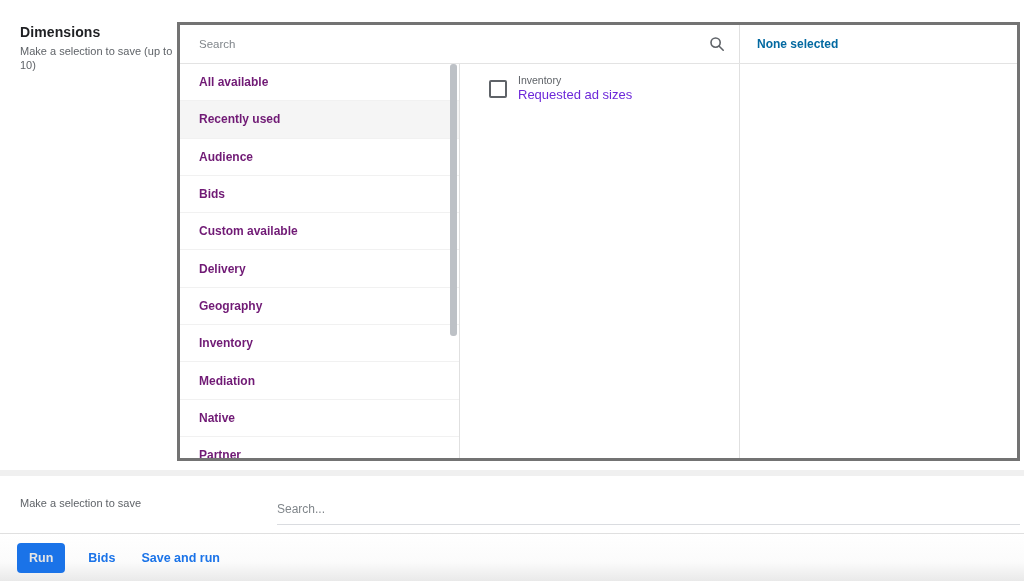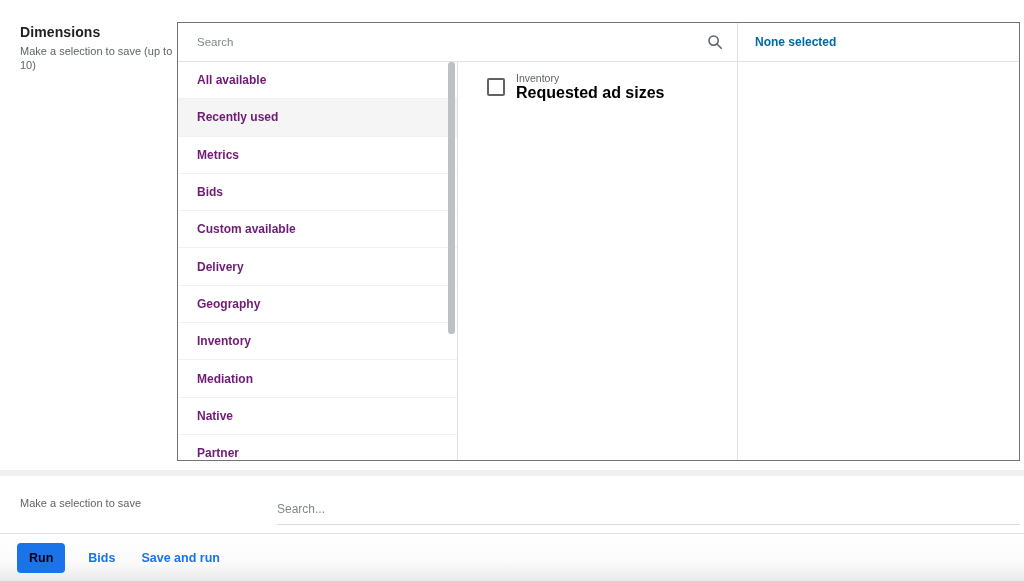--- a/index.html
+++ b/index.html
@@ -9,21 +9,21 @@
 
   
   .section-header { position:absolute; left:20px; }
   .section-title { font-size:14px; font-weight:700; letter-spacing:.1px; color:#202124; }
   .section-subtitle { font-size:11px; color:#5f6368; margin-top:4px; line-height:14px; }
   #dim-header { top:24px; width:158px; }
   #metrics-header { top:492px; width:200px; }
 
   
   .panel { position:absolute; left:177px; top:22px; width:843px; height:439px;
-           border:1px solid #737373; background:#fff; display:flex; flex-direction:column; }
+           border:3px solid #737373; background:#fff; display:flex; flex-direction:column; }
   .panel-top { display:flex; height:39px; flex:0 0 39px; border-bottom:1px solid #e3e3e3; }
   .search-area { width:560px; flex:0 0 560px; display:flex; align-items:center;
                  padding:0 14px 0 19px; border-right:1px solid #e0e0e0; }
   .search-input { flex:1; border:none; outline:none; font-size:11.5px; color:#3c4043;
                   font-family:"Liberation Sans", sans-serif; background:transparent; }
   .search-input::placeholder { color:#80868b; }
   .search-icon svg { display:block; }
   .selected-header { flex:1; display:flex; align-items:center; padding-left:17px;
                      font-size:12px; font-weight:700; color:#0369a1; }
 
@@ -36,41 +36,41 @@
   .cat-item.selected { background:#f5f5f5; }
   .scroll-thumb { position:absolute; top:0; right:2px; width:7px; height:272px;
                   background:#bdc1c6; border-radius:3px; }
 
   .items-col { width:280px; flex:0 0 280px; border-right:1px solid #e0e0e0; }
   .item-row { display:flex; align-items:center; padding:10px 0 0 29px; cursor:pointer; }
   .checkbox { width:18px; height:18px; border:2px solid #5f6368; border-radius:2px;
               background:#fff; flex:0 0 18px; }
   .item-labels { margin-left:11px; }
   .item-group { font-size:10.5px; color:#5f6368; line-height:13px; }
-  .item-label { font-size:16px; font-weight:700; color:#000000; line-height:16px; }
+  .item-label { font-size:13px; font-weight:400; color:#6d28d9; line-height:16px; }
 
   .selected-col { flex:1; }
 
   
   .band { position:absolute; left:0; top:470px; width:1024px; height:6px; background:#f0f0f0; }
 
   
   .metrics-search { position:absolute; left:277px; top:498px; width:743px; }
   .metrics-search input { width:100%; border:none; border-bottom:1px solid #dadce0;
                           outline:none; font-size:12px; color:#3b82f6; padding:4px 0 8px 0;
                           font-family:"Liberation Sans", sans-serif; background:transparent; }
   .metrics-search input::placeholder { color:#80868b; }
 
   
   .bar-divider { position:absolute; left:0; top:533px; width:1024px; height:1px; background:#e0e0e0; }
   .action-bar { position:absolute; left:0; top:534px; width:1024px; height:47px;
                 display:flex; align-items:center; padding-left:17px;
                 background:linear-gradient(180deg,#ffffff 0%,#fbfbfb 60%,#e9e9e9 100%); }
   .run-btn { min-width:47px; height:30px; border:none; border-radius:4px;
-             background:#1a73e8; color:#000000; font-size:12.5px; font-weight:700;
+             background:#1a73e8; color:#e5e5e5; font-size:12.5px; font-weight:700;
              font-family:"Liberation Sans", sans-serif; cursor:pointer; padding:0 12px; }
   .text-btn { background:none; border:none; color:#1a73e8; font-size:12.5px; font-weight:700;
               font-family:"Liberation Sans", sans-serif; cursor:pointer; padding:0; }
   #save-btn { margin-left:23px; }
   #save-run-btn { margin-left:26px; }
 </style>
 </head>
 <body>
 
 <div class="section-header" id="dim-header">
@@ -90,21 +90,21 @@
       </span>
     </div>
     <div class="selected-header">None selected</div>
   </div>
 
   <div class="panel-body">
     <div class="cat-col" id="cat-list">
       <div class="scroll-thumb"></div>
     <div class="cat-item">All available</div>
         <div class="cat-item selected">Recently used</div>
-        <div class="cat-item">Metrics</div>
+        <div class="cat-item">Audience</div>
         <div class="cat-item">Bids</div>
         <div class="cat-item">Custom available</div>
         <div class="cat-item">Delivery</div>
         <div class="cat-item">Geography</div>
         <div class="cat-item">Inventory</div>
         <div class="cat-item">Mediation</div>
         <div class="cat-item">Native</div>
         <div class="cat-item">Partner</div>
       </div>
 

